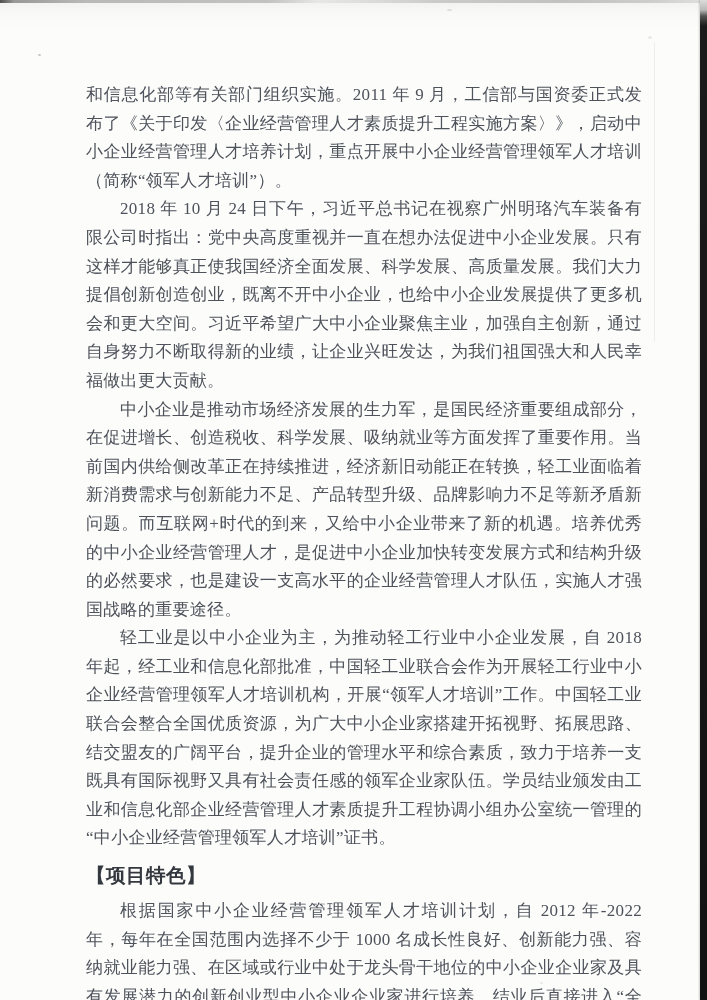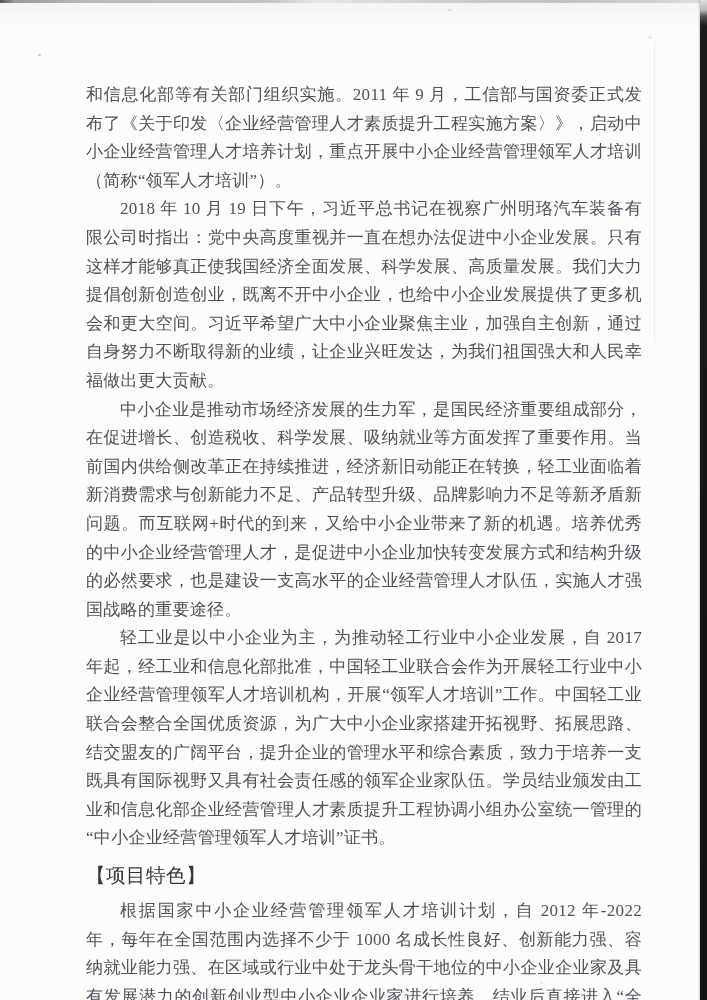--- a/index.html
+++ b/index.html
@@ -54,21 +54,21 @@
     font-size: 17px;
     line-height: 28.6px;
     letter-spacing: 0.3px;
     text-align: justify;
     text-justify: inter-character;
   }
   .content p { margin: 0; }
   .content p.indent { text-indent: 2em; }
   .section-heading {
     margin: 9px 0 7px 0;
-    font-weight: 400;
+    font-weight: 700;
     font-size: 19.5px;
     line-height: 28px;
     letter-spacing: 0.5px;
     color: var(--heading);
     text-align: left;
   }
 </style>
 </head>
 <body>
 
@@ -77,20 +77,20 @@
   <div class="edge-top"></div>
   <div class="edge-right"></div>
   <div class="crease"></div>
   <div class="speck s1"></div>
   <div class="speck s2"></div>
   <div class="speck s3"></div>
   <div class="speck s4"></div>
 
   <div class="content">
     <p>和信息化部等有关部门组织实施。2011 年 9 月，工信部与国资委正式发布了《关于印发〈企业经营管理人才素质提升工程实施方案〉》，启动中小企业经营管理人才培养计划，重点开展中小企业经营管理领军人才培训（简称“领军人才培训”）。</p>
-    <p class="indent">2018 年 10 月 19 日下午，习近平总书记在视察广州明珞汽车装备有限公司时指出：党中央高度重视并一直在想办法促进中小企业发展。只有这样才能够真正使我国经济全面发展、科学发展、高质量发展。我们大力提倡创新创造创业，既离不开中小企业，也给中小企业发展提供了更多机会和更大空间。习近平希望广大中小企业聚焦主业，加强自主创新，通过自身努力不断取得新的业绩，让企业兴旺发达，为我们祖国强大和人民幸福做出更大贡献。</p>
+    <p class="indent">2018 年 10 月 24 日下午，习近平总书记在视察广州明珞汽车装备有限公司时指出：党中央高度重视并一直在想办法促进中小企业发展。只有这样才能够真正使我国经济全面发展、科学发展、高质量发展。我们大力提倡创新创造创业，既离不开中小企业，也给中小企业发展提供了更多机会和更大空间。习近平希望广大中小企业聚焦主业，加强自主创新，通过自身努力不断取得新的业绩，让企业兴旺发达，为我们祖国强大和人民幸福做出更大贡献。</p>
     <p class="indent">中小企业是推动市场经济发展的生力军，是国民经济重要组成部分，在促进增长、创造税收、科学发展、吸纳就业等方面发挥了重要作用。当前国内供给侧改革正在持续推进，经济新旧动能正在转换，轻工业面临着新消费需求与创新能力不足、产品转型升级、品牌影响力不足等新矛盾新问题。而互联网+时代的到来，又给中小企业带来了新的机遇。培养优秀的中小企业经营管理人才，是促进中小企业加快转变发展方式和结构升级的必然要求，也是建设一支高水平的企业经营管理人才队伍，实施人才强国战略的重要途径。</p>
-    <p class="indent">轻工业是以中小企业为主，为推动轻工行业中小企业发展，自 2017 年起，经工业和信息化部批准，中国轻工业联合会作为开展轻工行业中小企业经营管理领军人才培训机构，开展“领军人才培训”工作。中国轻工业联合会整合全国优质资源，为广大中小企业家搭建开拓视野、拓展思路、结交盟友的广阔平台，提升企业的管理水平和综合素质，致力于培养一支既具有国际视野又具有社会责任感的领军企业家队伍。学员结业颁发由工业和信息化部企业经营管理人才素质提升工程协调小组办公室统一管理的“中小企业经营管理领军人才培训”证书。</p>
+    <p class="indent">轻工业是以中小企业为主，为推动轻工行业中小企业发展，自 2018 年起，经工业和信息化部批准，中国轻工业联合会作为开展轻工行业中小企业经营管理领军人才培训机构，开展“领军人才培训”工作。中国轻工业联合会整合全国优质资源，为广大中小企业家搭建开拓视野、拓展思路、结交盟友的广阔平台，提升企业的管理水平和综合素质，致力于培养一支既具有国际视野又具有社会责任感的领军企业家队伍。学员结业颁发由工业和信息化部企业经营管理人才素质提升工程协调小组办公室统一管理的“中小企业经营管理领军人才培训”证书。</p>
     <h2 class="section-heading">【项目特色】</h2>
     <p class="indent">根据国家中小企业经营管理领军人才培训计划，自 2012 年-2022 年，每年在全国范围内选择不少于 1000 名成长性良好、创新能力强、容纳就业能力强、在区域或行业中处于龙头骨干地位的中小企业企业家及具有发展潜力的创新创业型中小企业企业家进行培养，结业后直接进入“全国中小企业经营管理领军人才库”。</p>
   </div>
 
 </div>
 
 </body></html>

